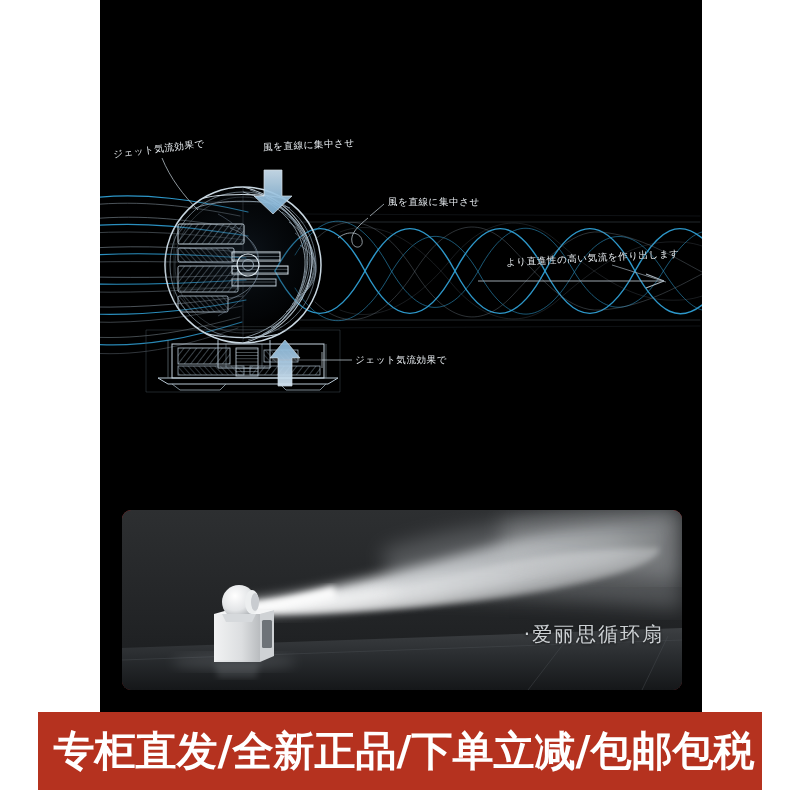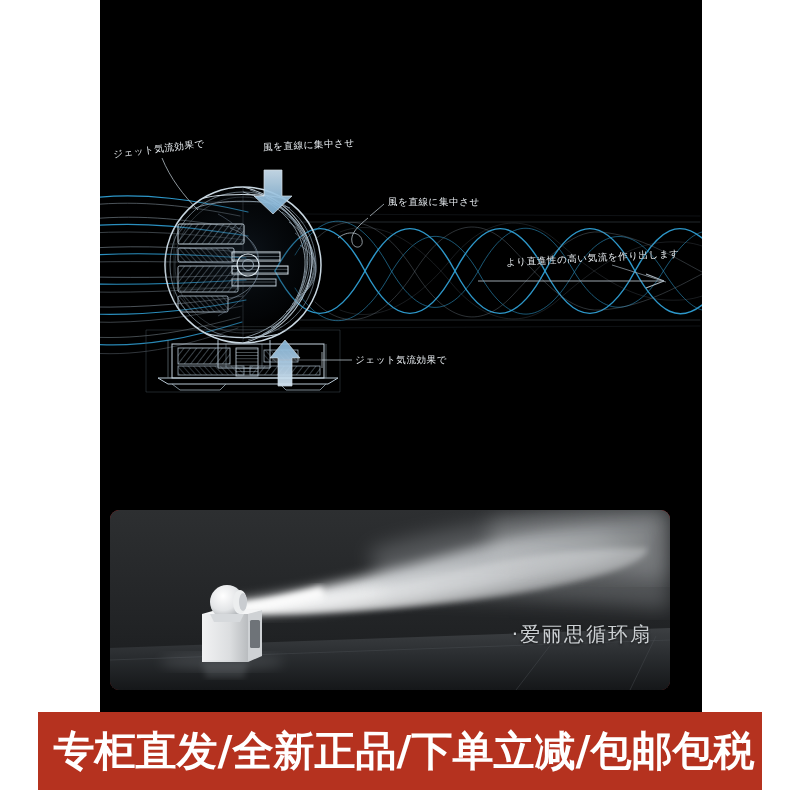--- a/index.html
+++ b/index.html
@@ -40,21 +40,21 @@
   }
   .lbl-jet    {left:13px;  top:144px; transform:rotate(-7deg);}
   .lbl-focus  {left:163px; top:140px; transform:rotate(-3deg);}
   .lbl-spiral {left:288px; top:197px;}
   .lbl-straight{left:406px; top:253px; transform:rotate(-3deg);}
   .lbl-far    {left:255px; top:355px;}
 
   
   .photo-frame{
     position:absolute;
-    left:10px; top:510px;
+    left:22px; top:510px;
     width:560px; height:180px;
     border-radius:9px;
     overflow:hidden;
     background:#b91c1c;
   }
   .photo-inner{position:absolute;inset:0;}
 
   .watermark{
     position:absolute;
     right:18px; bottom:42px;

